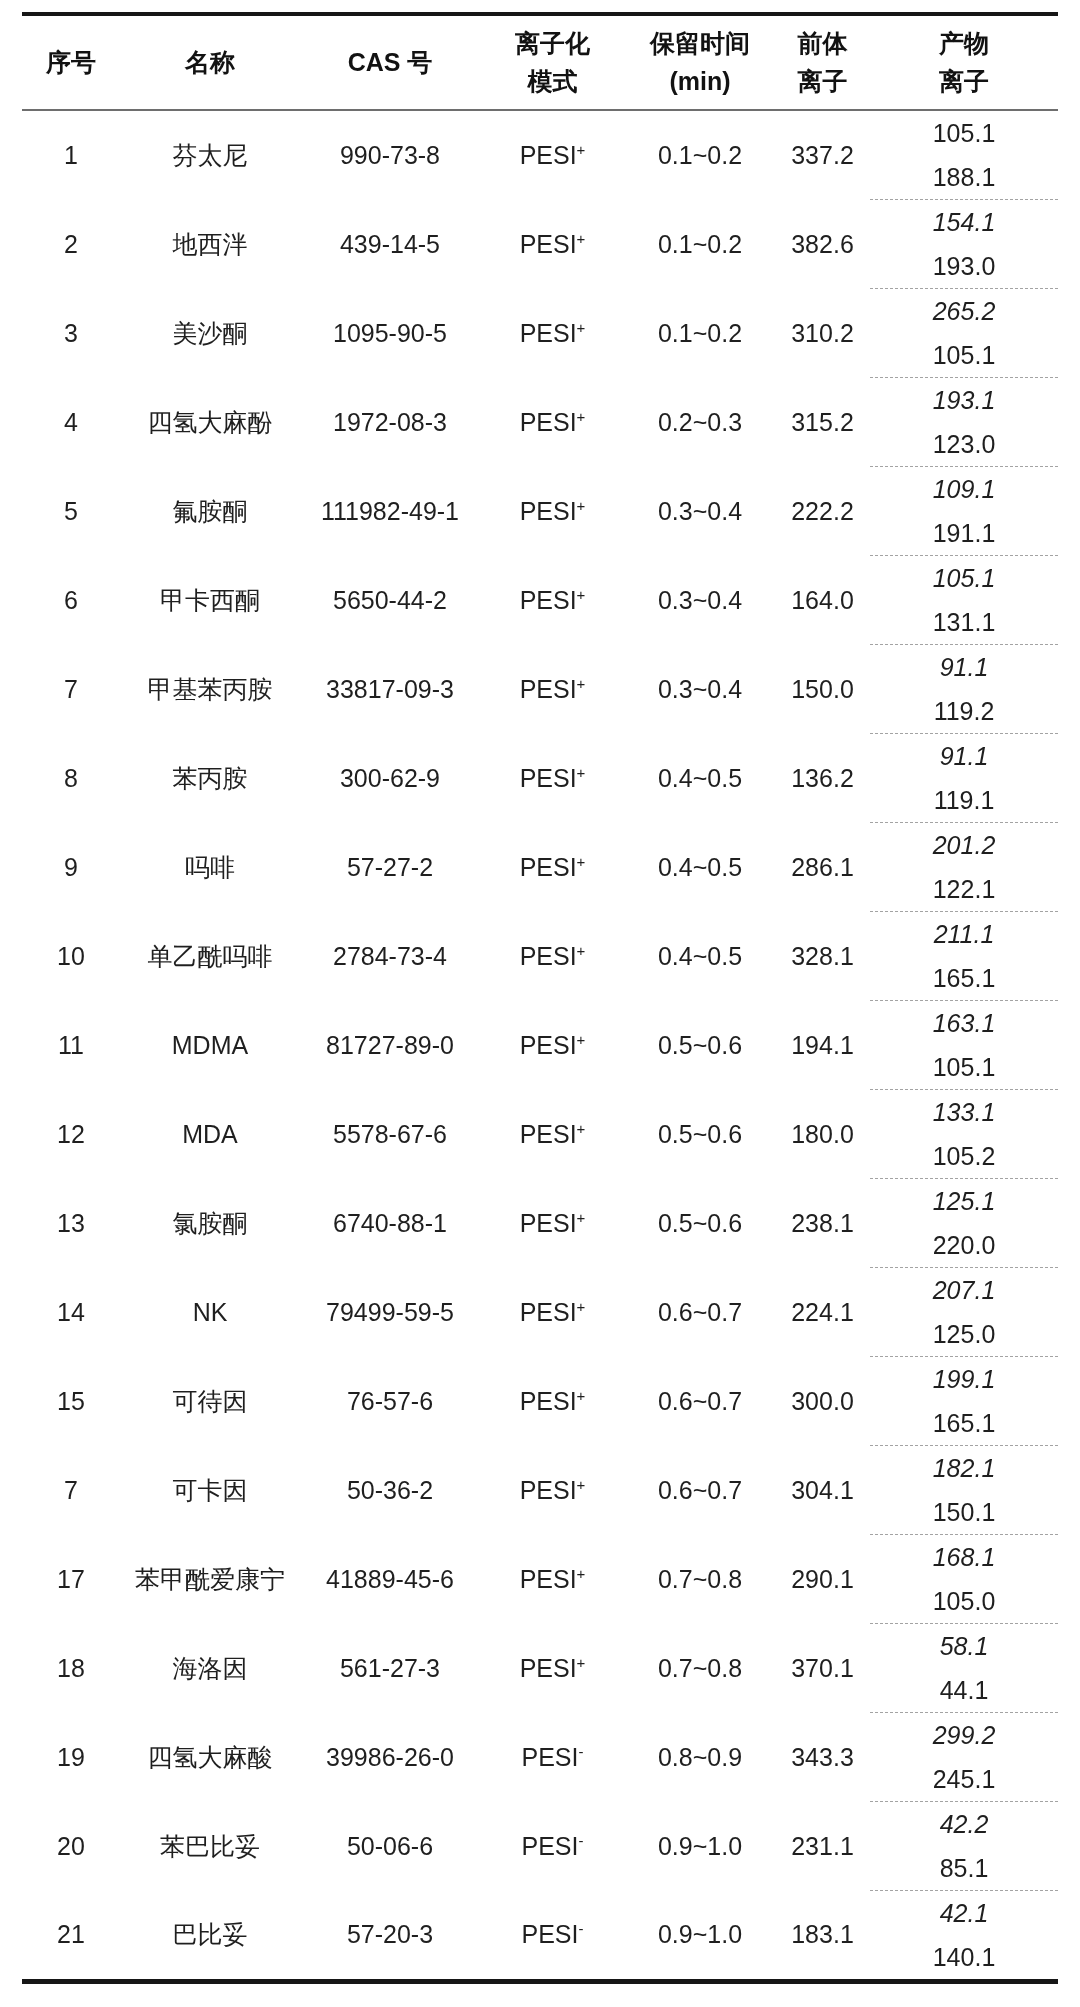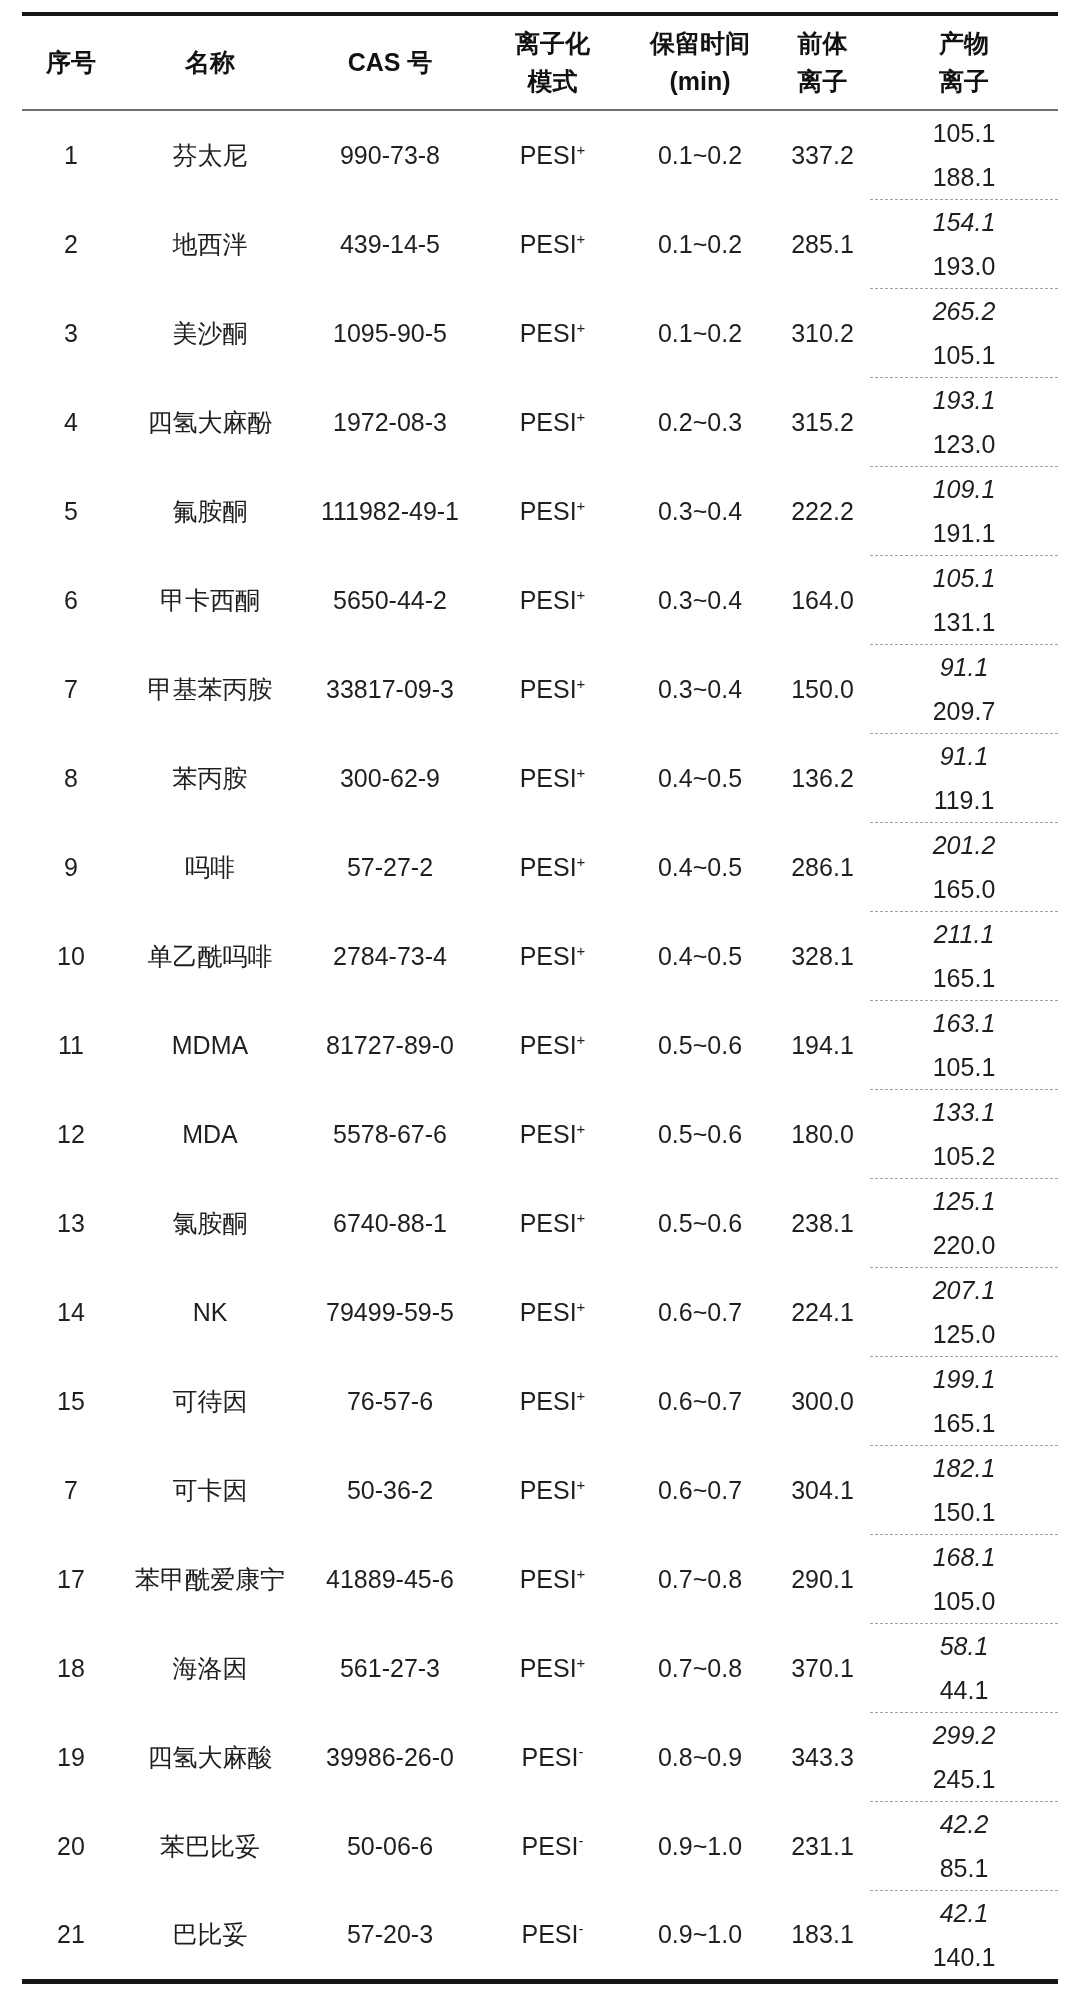--- a/index.html
+++ b/index.html
@@ -122,21 +122,21 @@
         </tr>
         <tr>
           <td>188.1</td>
         </tr>
         <tr>
           <td rowspan="2">2</td>
           <td rowspan="2">地西泮</td>
           <td rowspan="2">439-14-5</td>
           <td rowspan="2"><span>PESI</span><sup class="mode-sign">+</sup></td>
           <td rowspan="2">0.1~0.2</td>
-          <td rowspan="2">285.1</td>
+          <td rowspan="2">382.6</td>
           <td class="block-divider">154.1</td>
         </tr>
         <tr>
           <td>193.0</td>
         </tr>
         <tr>
           <td rowspan="2">3</td>
           <td rowspan="2">美沙酮</td>
           <td rowspan="2">1095-90-5</td>
           <td rowspan="2"><span>PESI</span><sup class="mode-sign">+</sup></td>
@@ -186,21 +186,21 @@
         <tr>
           <td rowspan="2">7</td>
           <td rowspan="2">甲基苯丙胺</td>
           <td rowspan="2">33817-09-3</td>
           <td rowspan="2"><span>PESI</span><sup class="mode-sign">+</sup></td>
           <td rowspan="2">0.3~0.4</td>
           <td rowspan="2">150.0</td>
           <td class="block-divider">91.1</td>
         </tr>
         <tr>
-          <td>209.7</td>
+          <td>119.2</td>
         </tr>
         <tr>
           <td rowspan="2">8</td>
           <td rowspan="2">苯丙胺</td>
           <td rowspan="2">300-62-9</td>
           <td rowspan="2"><span>PESI</span><sup class="mode-sign">+</sup></td>
           <td rowspan="2">0.4~0.5</td>
           <td rowspan="2">136.2</td>
           <td class="block-divider">91.1</td>
         </tr>
@@ -210,21 +210,21 @@
         <tr>
           <td rowspan="2">9</td>
           <td rowspan="2">吗啡</td>
           <td rowspan="2">57-27-2</td>
           <td rowspan="2"><span>PESI</span><sup class="mode-sign">+</sup></td>
           <td rowspan="2">0.4~0.5</td>
           <td rowspan="2">286.1</td>
           <td class="block-divider">201.2</td>
         </tr>
         <tr>
-          <td>165.0</td>
+          <td>122.1</td>
         </tr>
         <tr>
           <td rowspan="2">10</td>
           <td rowspan="2">单乙酰吗啡</td>
           <td rowspan="2">2784-73-4</td>
           <td rowspan="2"><span>PESI</span><sup class="mode-sign">+</sup></td>
           <td rowspan="2">0.4~0.5</td>
           <td rowspan="2">328.1</td>
           <td class="block-divider">211.1</td>
         </tr>

